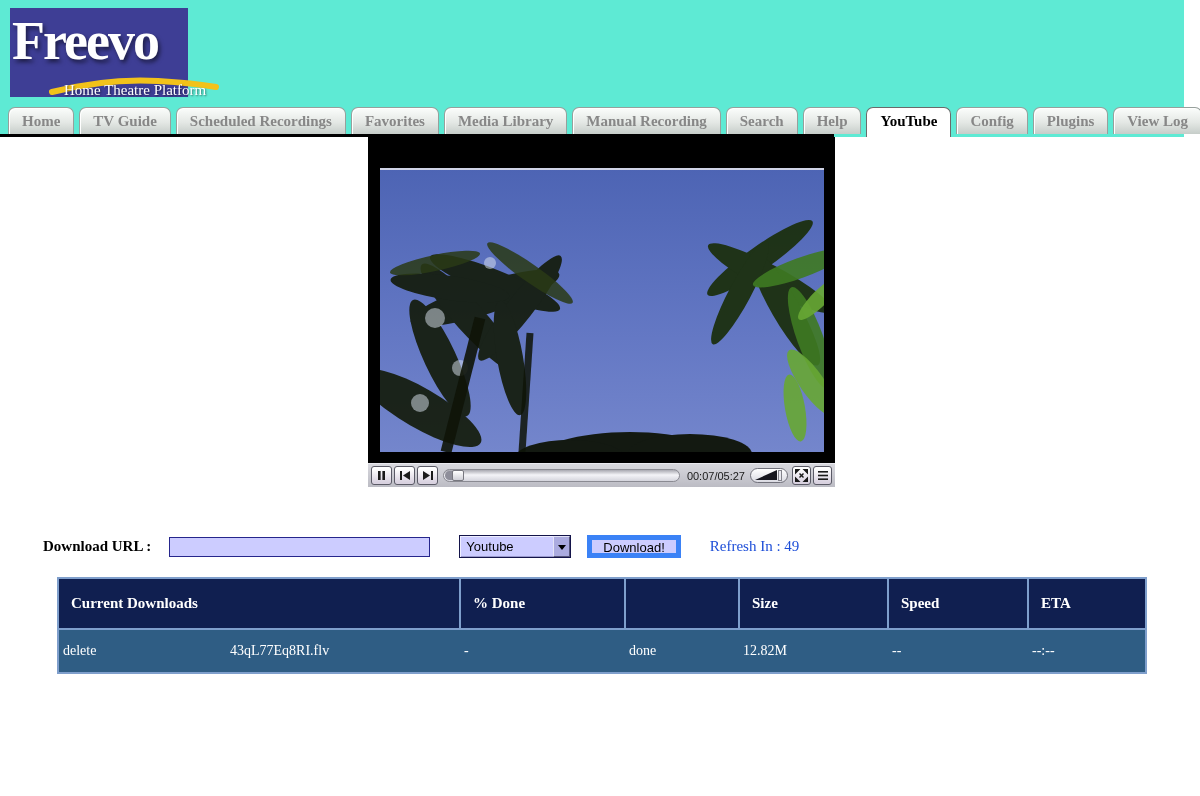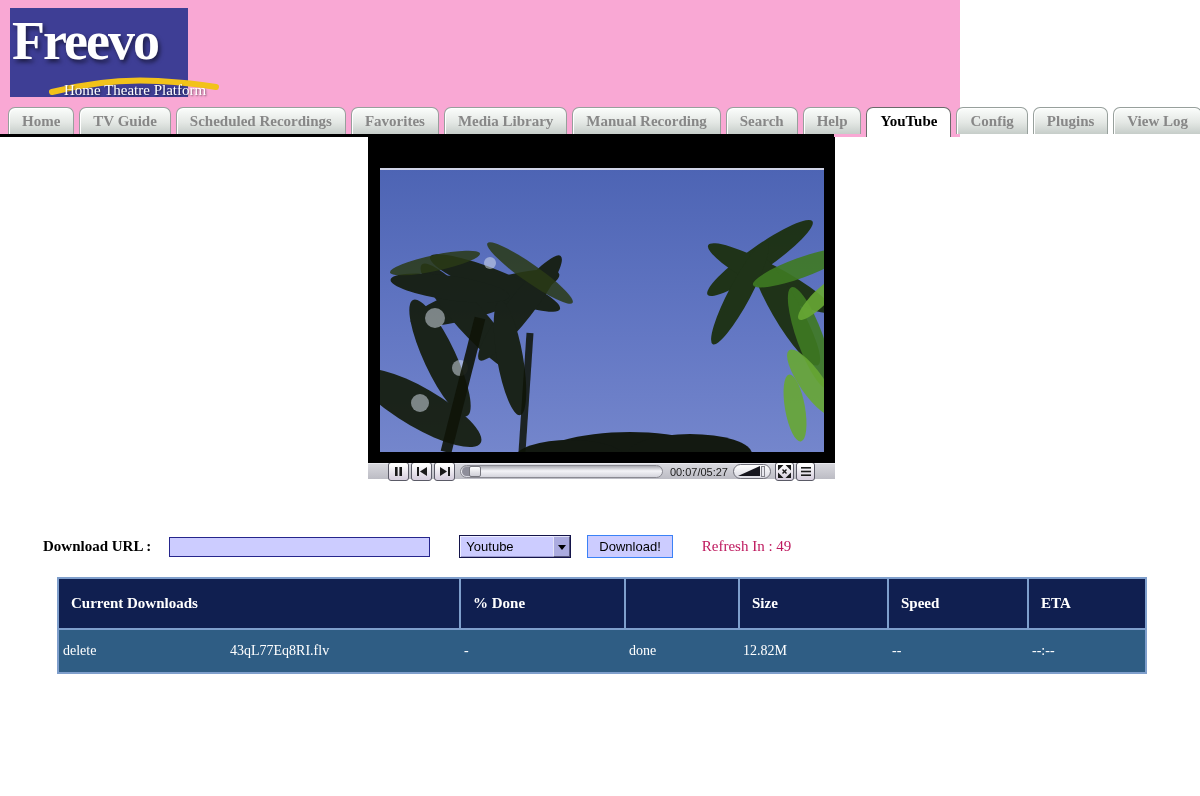--- a/index.html
+++ b/index.html
@@ -1,20 +1,20 @@
 <!DOCTYPE html>
 <html><head>
 <meta charset="utf-8">
 <style>
   * { box-sizing: border-box; margin: 0; padding: 0; }
   body { background:#fff; font-family:"Liberation Serif", serif; }
   .page { position:relative; width:1200px; height:796px; background:#fff; overflow:hidden; }
 
   
-  .masthead { position:absolute; left:0; top:0; width:960px; height:137px; background:#f9a8d4; }
+  .masthead { position:absolute; left:0; top:0; width:1184px; height:137px; background:#5eead4; }
   .logo-box { position:absolute; left:10px; top:8px; width:178px; height:89px; background:#3e3e95; }
   .logo-title { position:absolute; left:2px; top:2px; font-size:54px; font-weight:bold; color:#ffffff;
                 text-shadow:2px 3px 4px rgba(0,0,0,.55); letter-spacing:-2px; }
   .logo-swoosh { position:absolute; left:38px; top:66px; }
   .logo-sub { position:absolute; left:54px; top:74px; font-size:15px; color:#ffffff; white-space:nowrap;
               text-shadow:1px 1px 2px rgba(0,0,0,.5); }
 
   .tab-underline { position:absolute; left:0; bottom:0; width:834px; height:3px; background:#000; z-index:1; }
   .tabs { position:absolute; left:8px; bottom:0; height:31px; display:flex; align-items:flex-end; z-index:2; }
   .tab { margin-right:5px; margin-bottom:3px; padding:5px 13px 4px 13px; white-space:nowrap;
@@ -22,22 +22,22 @@
          border:1px solid #97a09c; border-bottom:none; border-radius:7px 7px 0 0;
          box-shadow:inset 1px 1px 0 #ffffff;
          color:#878787; font-weight:bold; font-size:15px; cursor:pointer; }
   .tab.active { margin-bottom:0; padding-bottom:7px; background:#ffffff; color:#000000;
                 border-color:#6a6a6a; box-shadow:none; position:relative; z-index:3; }
 
   
   .player { position:absolute; left:368px; top:137px; width:467px; }
   .screen { position:relative; width:467px; height:326px; background:#000; }
   .video-art { position:absolute; left:12px; top:31px; width:444px; height:284px; display:block; }
-  .controls { width:467px; height:16px; background:linear-gradient(180deg,#d8d8de,#bcbcc4);
-              border-top:1px solid #e9e9ef; display:flex; align-items:center; padding:0 20px; }
+  .controls { width:467px; height:24px; background:linear-gradient(180deg,#d8d8de,#bcbcc4);
+              border-top:1px solid #e9e9ef; display:flex; align-items:center; padding:0 3px; }
   .ctl-btn { width:21px; height:19px; flex:none; margin-right:2px;
              border:1px solid #5a5a66; border-radius:3px;
              background:linear-gradient(180deg,#ffffff 10%,#d9d2e0 90%);
              display:flex; align-items:center; justify-content:center; cursor:pointer; }
   .seek { flex:1; height:13px; margin:0 5px 0 3px; position:relative;
           border:1px solid #8a8a92; border-radius:7px;
           background:linear-gradient(180deg,#a9a9b1 0%,#f4f4f8 45%,#d4d4dc 100%); }
   .seek-played { position:absolute; left:1px; top:1px; width:9px; height:9px; background:#8e8e9a; border-radius:5px 0 0 5px; }
   .seek-thumb { position:absolute; left:8px; top:0; width:12px; height:11px;
                 background:linear-gradient(180deg,#ffffff,#cfcfd7); border:1px solid #77777f; border-radius:2px; cursor:pointer; }
@@ -56,23 +56,23 @@
                border:1px solid #26268c; font-family:"Liberation Sans",sans-serif; font-size:13px; padding:0 3px; }
   .site-select { margin-left:29px; width:112px; height:23px; background:#ccccff;
                  border:1px solid #14144a; box-shadow:inset 1px 1px 0 #eeeeff, inset -1px -1px 0 #9999cc;
                  display:flex; align-items:center; cursor:pointer;
                  font-family:"Liberation Sans",sans-serif; font-size:13px; color:#000; }
   .site-select-label { flex:1; padding-left:6px; }
   .select-arrow-box { width:17px; height:21px; background:#ababdf; border:1px solid;
                       border-color:#e3e3f7 #55557a #55557a #e3e3f7;
                       display:flex; align-items:center; justify-content:center; }
   .select-arrow { width:0; height:0; border:4px solid transparent; border-top:5px solid #000; margin-top:5px; }
-  .dl-btn { margin-left:16px; height:23px; padding:0 11px; background:#ccccff; border:1px solid #3b82f6;
+  .dl-btn { margin-left:16px; height:23px; padding:0 11px; background:#ccccff; border:5px solid #3b82f6;
             font-family:"Liberation Sans",sans-serif; font-size:13px; color:#000; cursor:pointer; }
-  .refresh { margin-left:29px; font-size:15px; color:#be185d; white-space:nowrap; }
+  .refresh { margin-left:29px; font-size:15px; color:#1d4ed8; white-space:nowrap; }
 
   
   .dltable { position:absolute; left:57px; top:577px; width:1088px; border-collapse:collapse;
              border:2px solid #7f9fcc; table-layout:fixed; }
   .dltable th { background:#101f50; color:#fff; text-align:left; font-size:15px; font-weight:bold;
                 padding:16px 12px; border-right:2px solid #7f9fcc; border-bottom:2px solid #7f9fcc; }
   .dltable th:last-child { border-right:none; }
   .dltable td { background:#2f5d84; color:#fff; text-align:left; font-size:14px; padding:13px 4px; }
   .delete-link { cursor:pointer; }
 </style>

